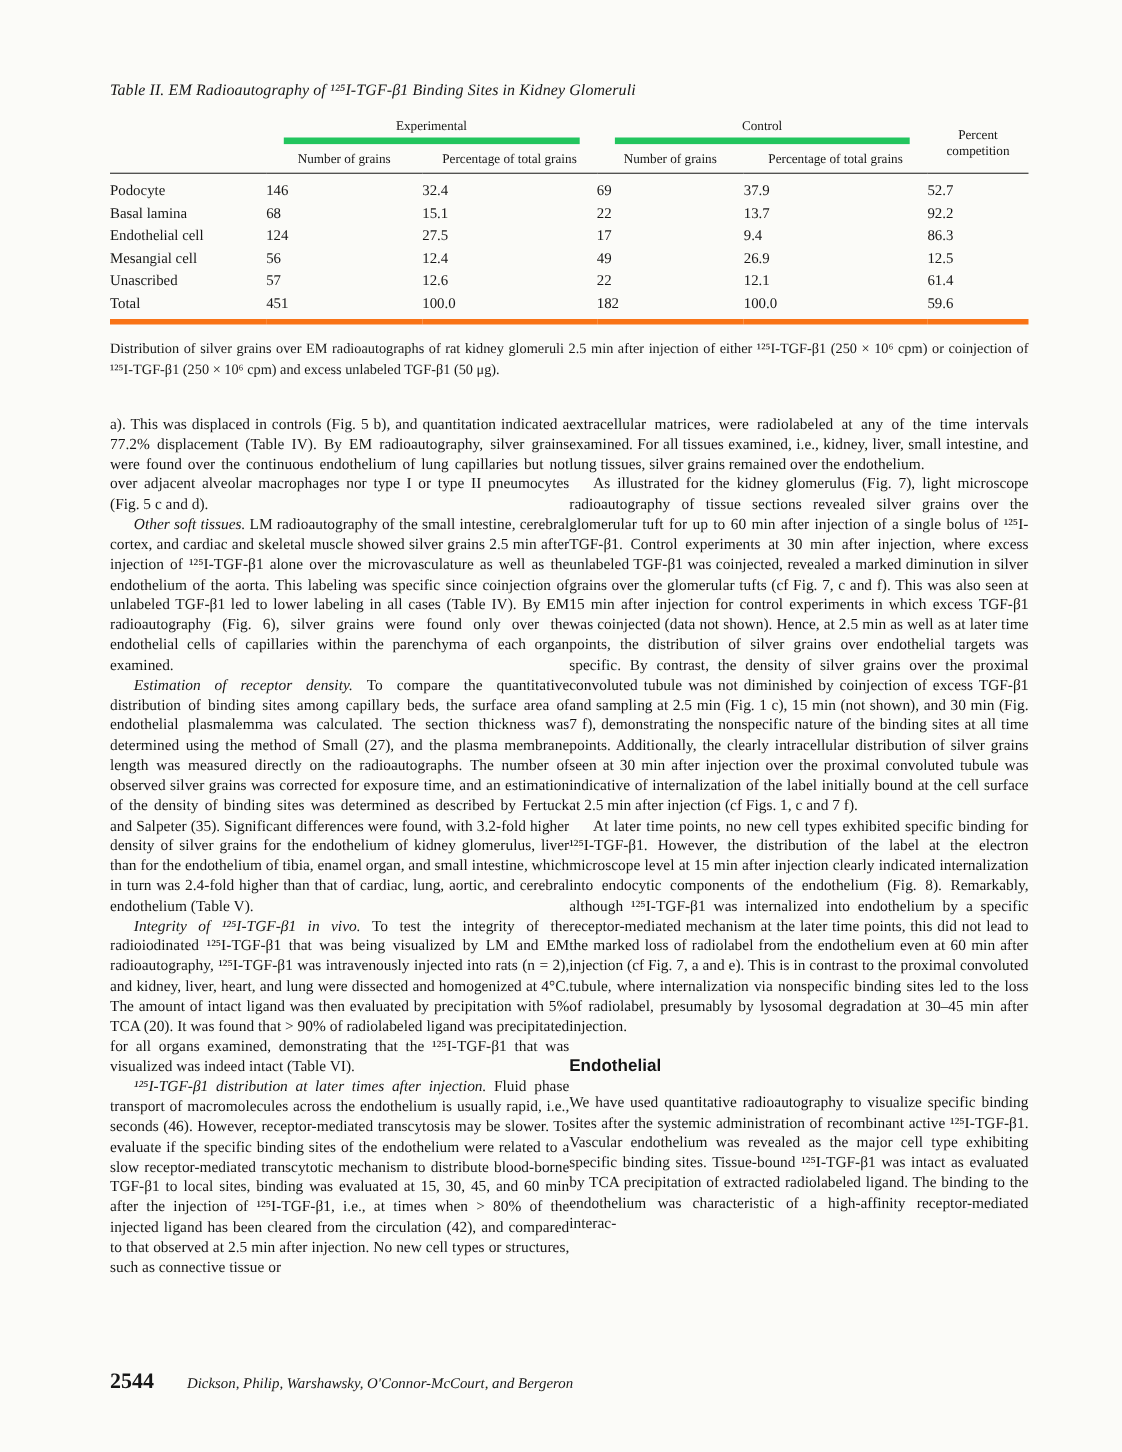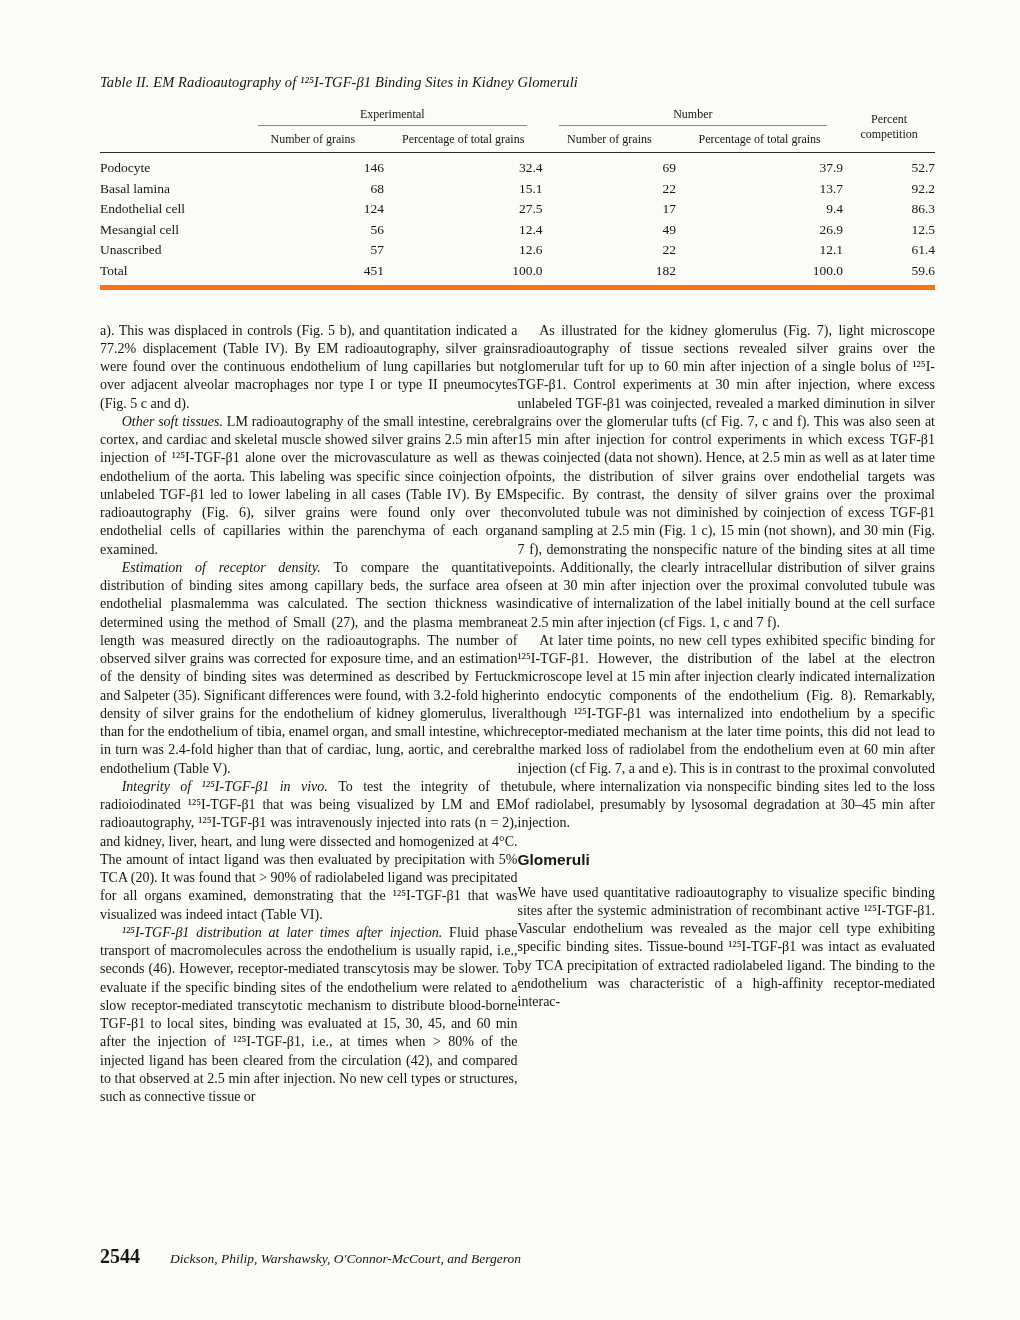--- a/index.html
+++ b/index.html
@@ -29,38 +29,38 @@
     font-size: 13.5px;
     color: #161616;
   }
   table.data-table td { vertical-align: bottom; }
   .spanner { padding-bottom: 0; }
   .spanner-inner {
     text-align: center;
     font-size: 12px;
     padding-bottom: 3px;
     margin: 0 16px;
-    border-bottom: 1px solid #22c55e;
+    border-bottom: 6px solid #22c55e;
   }
   .colh {
     font-size: 12px;
     text-align: center;
     padding: 6px 4px 5px;
   }
   .comp-header {
     font-size: 12px;
     text-align: center;
     vertical-align: middle !important;
     padding: 0 0 5px;
   }
   .col-header-row td, .comp-header { border-bottom: 1px solid #2a2a2a; }
   tbody tr:first-child td { padding-top: 7px; }
   tbody td { padding: 2px 0 2.5px; }
   tbody td.lbl { text-align: left; }
-  tbody td.num { text-align: right; }
+  tbody td.num { text-align: left; }
   tbody tr:last-child td { padding-bottom: 6px; border-bottom: 5px solid #f97316; }
   .table-caption {
     margin-top: 12px;
     font-size: 13px;
     line-height: 1.5;
     text-align: justify;
   }
 
   
   .columns {
@@ -117,21 +117,21 @@
           <col style="width:20%">
           <col style="width:11%">
       </colgroup>
       <thead>
         <tr>
           <td class="lbl"></td>
           <td colspan="2" class="spanner">
             <div class="spanner-inner">Experimental</div>
           </td>
           <td colspan="2" class="spanner">
-            <div class="spanner-inner">Number</div>
+            <div class="spanner-inner">Control</div>
           </td>
           <td rowspan="2" class="comp-header">Percent competition</td>
         </tr>
         <tr class="col-header-row">
           <td class="lbl"></td>
           <td class="colh">Number of grains</td>
           <td class="colh">Percentage of total grains</td>
           <td class="colh">Number of grains</td>
           <td class="colh">Percentage of total grains</td>
         </tr>
@@ -181,20 +181,21 @@
           <td class="lbl">Total</td>
           <td class="num">451</td>
           <td class="num">100.0</td>
           <td class="num">182</td>
           <td class="num">100.0</td>
           <td class="num">59.6</td>
         </tr>
       </tbody>
     </table>
 
+    <div class="table-caption">Distribution of silver grains over EM radioautographs of rat kidney glomeruli 2.5 min after injection of either ¹²⁵I-TGF-β1 (250 × 10⁶ cpm) or coinjection of ¹²⁵I-TGF-β1 (250 × 10⁶ cpm) and excess unlabeled TGF-β1 (50 μg).</div>
   </div>
 
   <div class="columns">
 
     <div class="col">
       <p class="para">
         <span class="lead"></span><span>a). This was displaced in controls (Fig. 5 b), and quantitation indicated a 77.2% displacement (Table IV). By EM radioautography, silver grains were found over the continuous endothelium of lung capillaries but not over adjacent alveolar macrophages nor type I or type II pneumocytes (Fig. 5 c and d).</span>
       </p>
       <p class="para indent">
         <span class="lead">Other soft tissues. </span><span>LM radioautography of the small intestine, cerebral cortex, and cardiac and skeletal muscle showed silver grains 2.5 min after injection of ¹²⁵I-TGF-β1 alone over the microvasculature as well as the endothelium of the aorta. This labeling was specific since coinjection of unlabeled TGF-β1 led to lower labeling in all cases (Table IV). By EM radioautography (Fig. 6), silver grains were found only over the endothelial cells of capillaries within the parenchyma of each organ examined.</span>
@@ -204,27 +205,30 @@
       </p>
       <p class="para indent">
         <span class="lead">Integrity of ¹²⁵I-TGF-β1 in vivo. </span><span>To test the integrity of the radioiodinated ¹²⁵I-TGF-β1 that was being visualized by LM and EM radioautography, ¹²⁵I-TGF-β1 was intravenously injected into rats (n = 2), and kidney, liver, heart, and lung were dissected and homogenized at 4°C. The amount of intact ligand was then evaluated by precipitation with 5% TCA (20). It was found that &gt; 90% of radiolabeled ligand was precipitated for all organs examined, demonstrating that the ¹²⁵I-TGF-β1 that was visualized was indeed intact (Table VI).</span>
       </p>
       <p class="para indent">
         <span class="lead">¹²⁵I-TGF-β1 distribution at later times after injection. </span><span>Fluid phase transport of macromolecules across the endothelium is usually rapid, i.e., seconds (46). However, receptor-mediated transcytosis may be slower. To evaluate if the specific binding sites of the endothelium were related to a slow receptor-mediated transcytotic mechanism to distribute blood-borne TGF-β1 to local sites, binding was evaluated at 15, 30, 45, and 60 min after the injection of ¹²⁵I-TGF-β1, i.e., at times when &gt; 80% of the injected ligand has been cleared from the circulation (42), and compared to that observed at 2.5 min after injection. No new cell types or structures, such as connective tissue or</span>
       </p>
     </div>
 
     <div class="col">
+      <p class="para">
+        <span>extracellular matrices, were radiolabeled at any of the time intervals examined. For all tissues examined, i.e., kidney, liver, small intestine, and lung tissues, silver grains remained over the endothelium.</span>
+      </p>
       <p class="para indent">
         <span>As illustrated for the kidney glomerulus (Fig. 7), light microscope radioautography of tissue sections revealed silver grains over the glomerular tuft for up to 60 min after injection of a single bolus of ¹²⁵I-TGF-β1. Control experiments at 30 min after injection, where excess unlabeled TGF-β1 was coinjected, revealed a marked diminution in silver grains over the glomerular tufts (cf Fig. 7, c and f). This was also seen at 15 min after injection for control experiments in which excess TGF-β1 was coinjected (data not shown). Hence, at 2.5 min as well as at later time points, the distribution of silver grains over endothelial targets was specific. By contrast, the density of silver grains over the proximal convoluted tubule was not diminished by coinjection of excess TGF-β1 and sampling at 2.5 min (Fig. 1 c), 15 min (not shown), and 30 min (Fig. 7 f), demonstrating the nonspecific nature of the binding sites at all time points. Additionally, the clearly intracellular distribution of silver grains seen at 30 min after injection over the proximal convoluted tubule was indicative of internalization of the label initially bound at the cell surface at 2.5 min after injection (cf Figs. 1, c and 7 f).</span>
       </p>
       <p class="para indent">
         <span>At later time points, no new cell types exhibited specific binding for ¹²⁵I-TGF-β1. However, the distribution of the label at the electron microscope level at 15 min after injection clearly indicated internalization into endocytic components of the endothelium (Fig. 8). Remarkably, although ¹²⁵I-TGF-β1 was internalized into endothelium by a specific receptor-mediated mechanism at the later time points, this did not lead to the marked loss of radiolabel from the endothelium even at 60 min after injection (cf Fig. 7, a and e). This is in contrast to the proximal convoluted tubule, where internalization via nonspecific binding sites led to the loss of radiolabel, presumably by lysosomal degradation at 30–45 min after injection.</span>
       </p>
-      <h2 class="section-heading">Glomeruli</h2>
+      <h2 class="section-heading">Endothelial</h2>
       <p class="para">
         <span>We have used quantitative radioautography to visualize specific binding sites after the systemic administration of recombinant active ¹²⁵I-TGF-β1. Vascular endothelium was revealed as the major cell type exhibiting specific binding sites. Tissue-bound ¹²⁵I-TGF-β1 was intact as evaluated by TCA precipitation of extracted radiolabeled ligand. The binding to the endothelium was characteristic of a high-affinity receptor-mediated interac-</span>
       </p>
     </div>
 
   </div>
 
 </div>
 
 <div class="footer">

